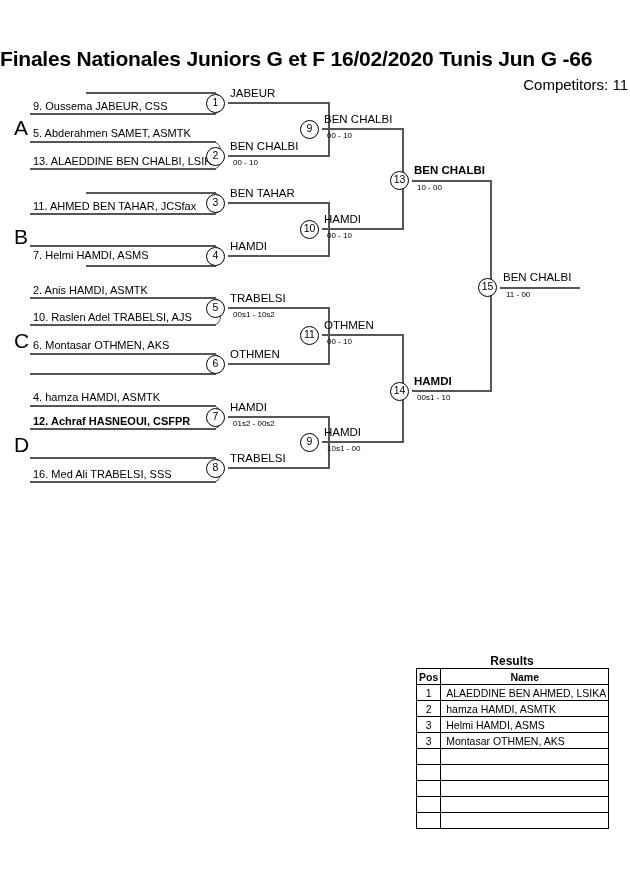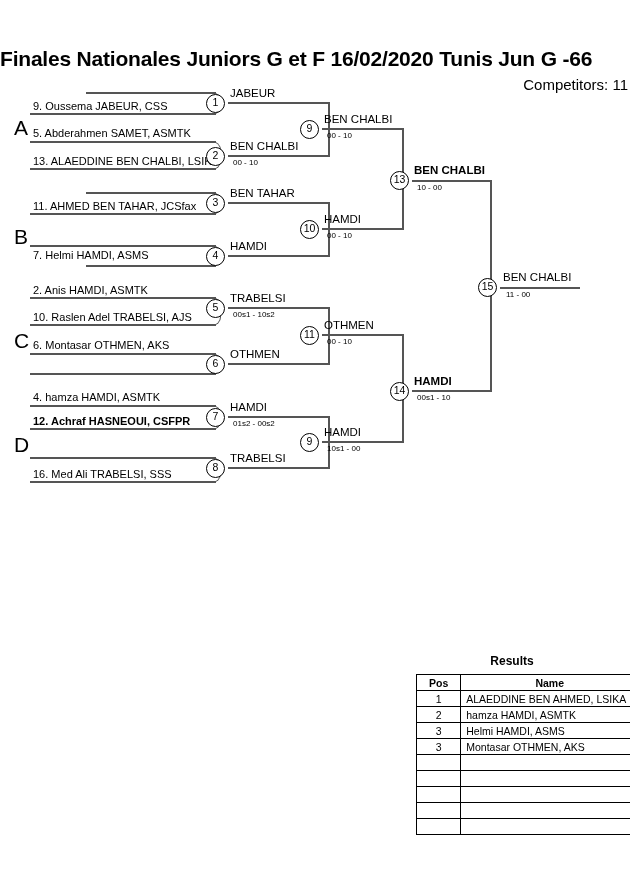--- a/index.html
+++ b/index.html
@@ -98,32 +98,31 @@
   #results-wrap {
     position: absolute;
     left: 416px;
     top: 654px;
     width: 192px;
   }
   #results-title {
     text-align: center;
     font-size: 12px;
     font-weight: bold;
-    margin-bottom: 6px;
   }
   #results-table {
     border-collapse: collapse;
     width: 192px;
     border: 1.5px solid #000000;
   }
   #results-table th, #results-table td {
     border: 1px solid #000000;
     font-size: 10.5px;
     height: 15px;
-    padding: 0 12px;
+    padding: 0 2px;
   }
   #results-table th { font-weight: bold; text-align: center; }
   #results-table td.pos { width: 30px; text-align: center; }
   #results-table td.name { text-align: left; padding-left: 5px; white-space: nowrap; overflow: hidden; }
   #results-table tr.empty td { height: 15px; }
 </style>
 </head>
 <body>
 
 <div id="header-title">Finales Nationales Juniors G et F  16/02/2020  Tunis   Jun G -66</div>

